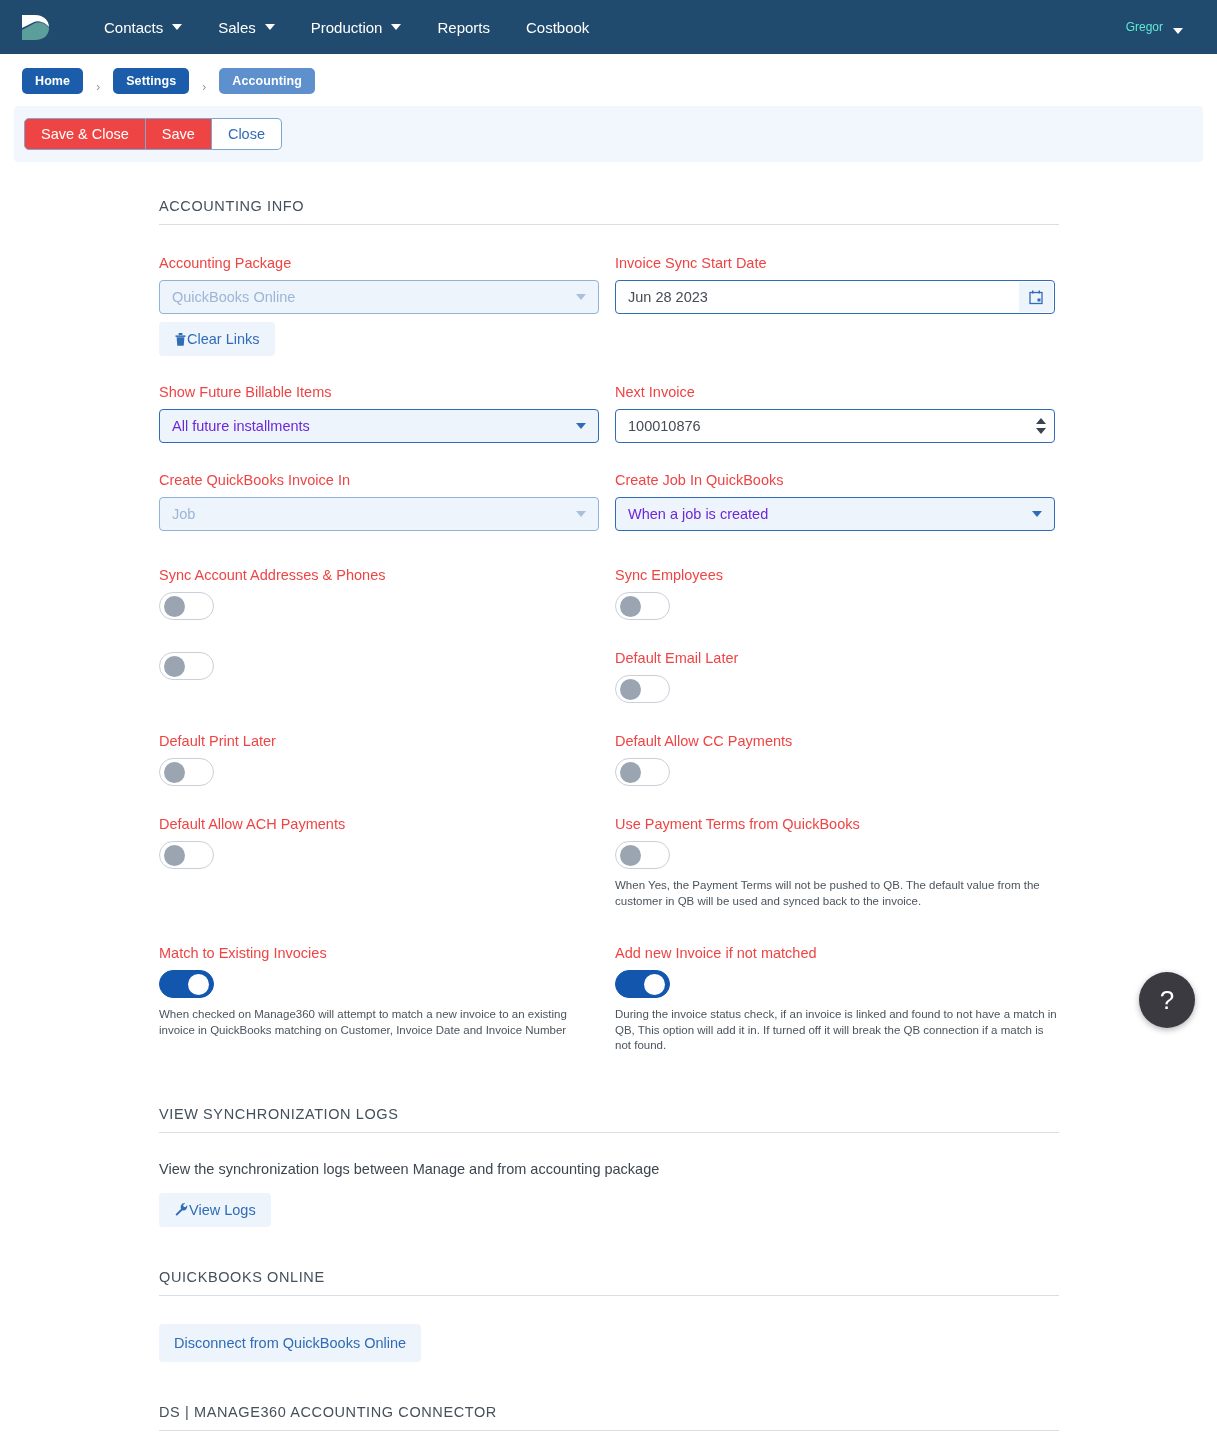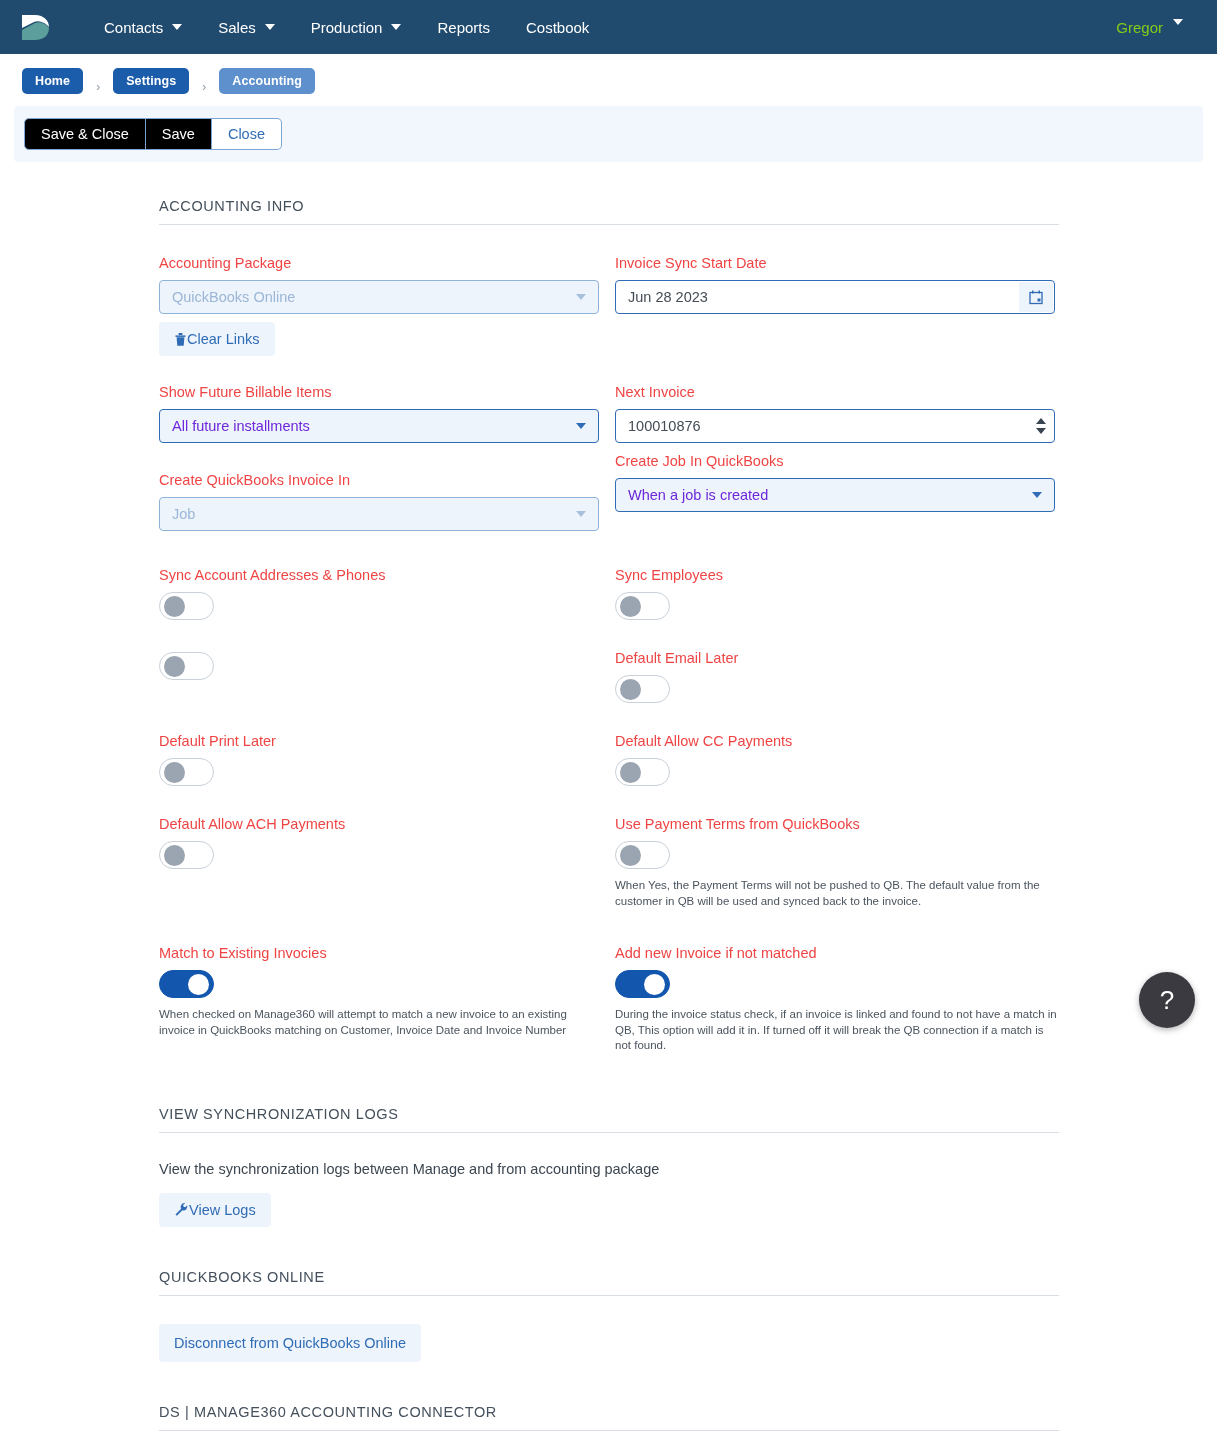--- a/index.html
+++ b/index.html
@@ -40,22 +40,22 @@
   }
   .caret {
     width: 0; height: 0;
     border-left: 5px solid transparent;
     border-right: 5px solid transparent;
     border-top: 6px solid #ffffff;
     display: inline-block;
   }
   .nav-right {
     margin-left: auto;
-    display: flex; align-items: flex-start; gap: 10px;
-    color: #84cc16; font-size: 15px;
+    display: flex; align-items: flex-end; gap: 10px;
+    color: #5eead4; font-size: 12px;
     padding-right: 14px;
     cursor: pointer;
   }
 
   
   .breadcrumb {
     display: flex; align-items: flex-end;
     padding: 14px 0 12px 22px;
     gap: 6px;
     background: #fff;
@@ -87,21 +87,21 @@
     padding-left: 10px;
   }
   .btn-group { display: flex; }
   .btn-group > button {
     font-family: inherit;
     font-size: 14.5px;
     border: 1px solid #7ea6d4;
     cursor: pointer;
     height: 32px;
     padding: 0 16px;
-    background: #000000;
+    background: #ef4444;
     color: #ffffff;
     margin: 0;
   }
   .btn-group > button:first-child { border-radius: 5px 0 0 5px; }
   .btn-group > button:last-child { border-radius: 0 5px 5px 0; }
   .btn-group > button + button { border-left: none; }
   .btn-group > button.ghost {
     background: #ffffff;
     color: #2f6cb5;
   }
@@ -361,21 +361,21 @@
       </div>
 
       <div class="field" style="margin-top:19px">
         <span class="flabel">Create QuickBooks Invoice In</span>
         <div class="control select muted">
           <span>Job</span>
           <i class="sel-caret"></i>
         </div>
       </div>
 
-      <div class="field" style="">
+      <div class="field" style="margin-top:19px">
         <span class="flabel">Create Job In QuickBooks</span>
         <div class="control select">
           <span>When a job is created</span>
           <i class="sel-caret"></i>
         </div>
       </div>
 
       <div class="field" style="margin-top:26px">
         <span class="flabel">Sync Account Addresses &amp; Phones</span>
         <div class="toggle">

